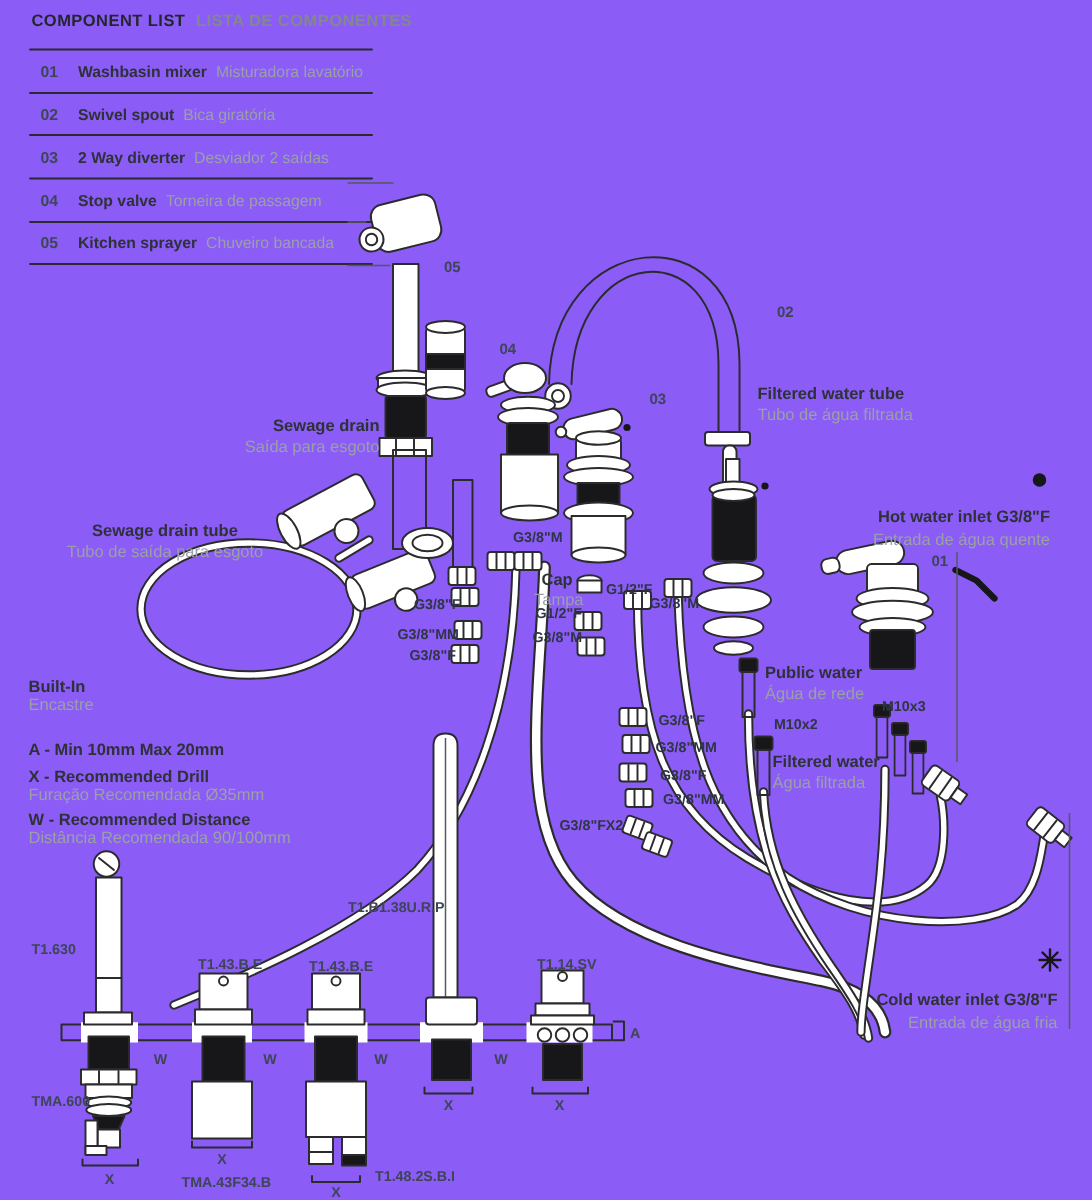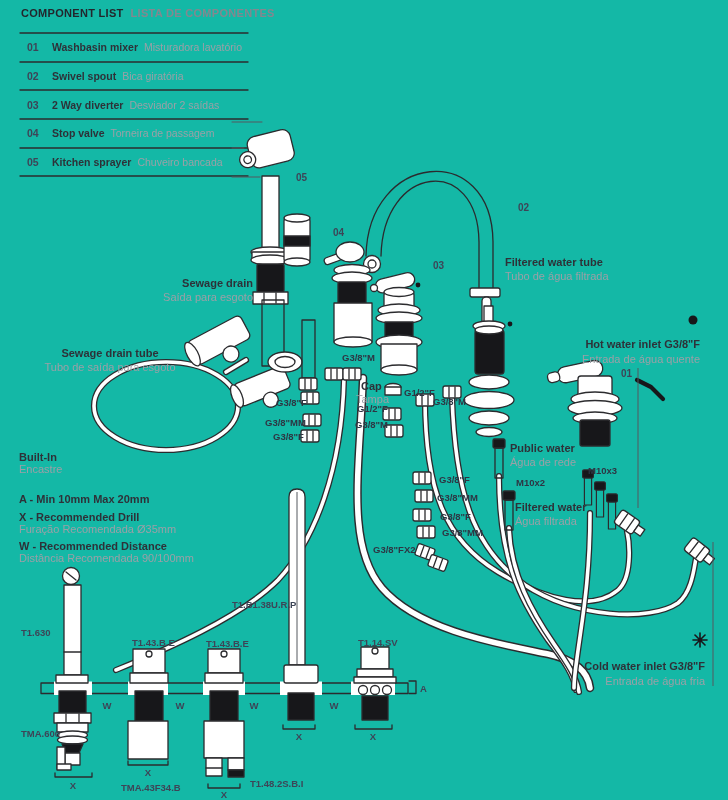--- a/index.html
+++ b/index.html
@@ -1,16 +1,16 @@
 <!DOCTYPE html>
 <html><head>
 <meta charset="utf-8">
 <style>
   html,body{margin:0;padding:0;background:#ffffff;}
-  .page{width:728px;height:800px;background:#14b8a6;position:relative;font-family:"Liberation Sans",sans-serif;}
+  .page{width:728px;height:800px;background:#8b5cf6;position:relative;font-family:"Liberation Sans",sans-serif;}
   svg{display:block;}
   text{font-family:"Liberation Sans","DejaVu Sans",sans-serif;}
   .ttl{font-size:11px;font-weight:bold;fill:#23262d;letter-spacing:.3px;}
   .ttl2{font-size:11px;font-weight:bold;fill:#83888f;letter-spacing:.3px;}
   .rnum{font-size:10.5px;font-weight:bold;fill:#3d4557;}
   .ren{font-size:10.5px;font-weight:bold;fill:#2e3138;}
   .rpt{font-size:10.5px;fill:#9ba0a6;}
   .ann{font-size:11px;font-weight:bold;fill:#2e3138;}
   .anng{font-size:11px;fill:#9ba0a6;}
   .fit{font-size:9.5px;font-weight:bold;fill:#2e3543;}

